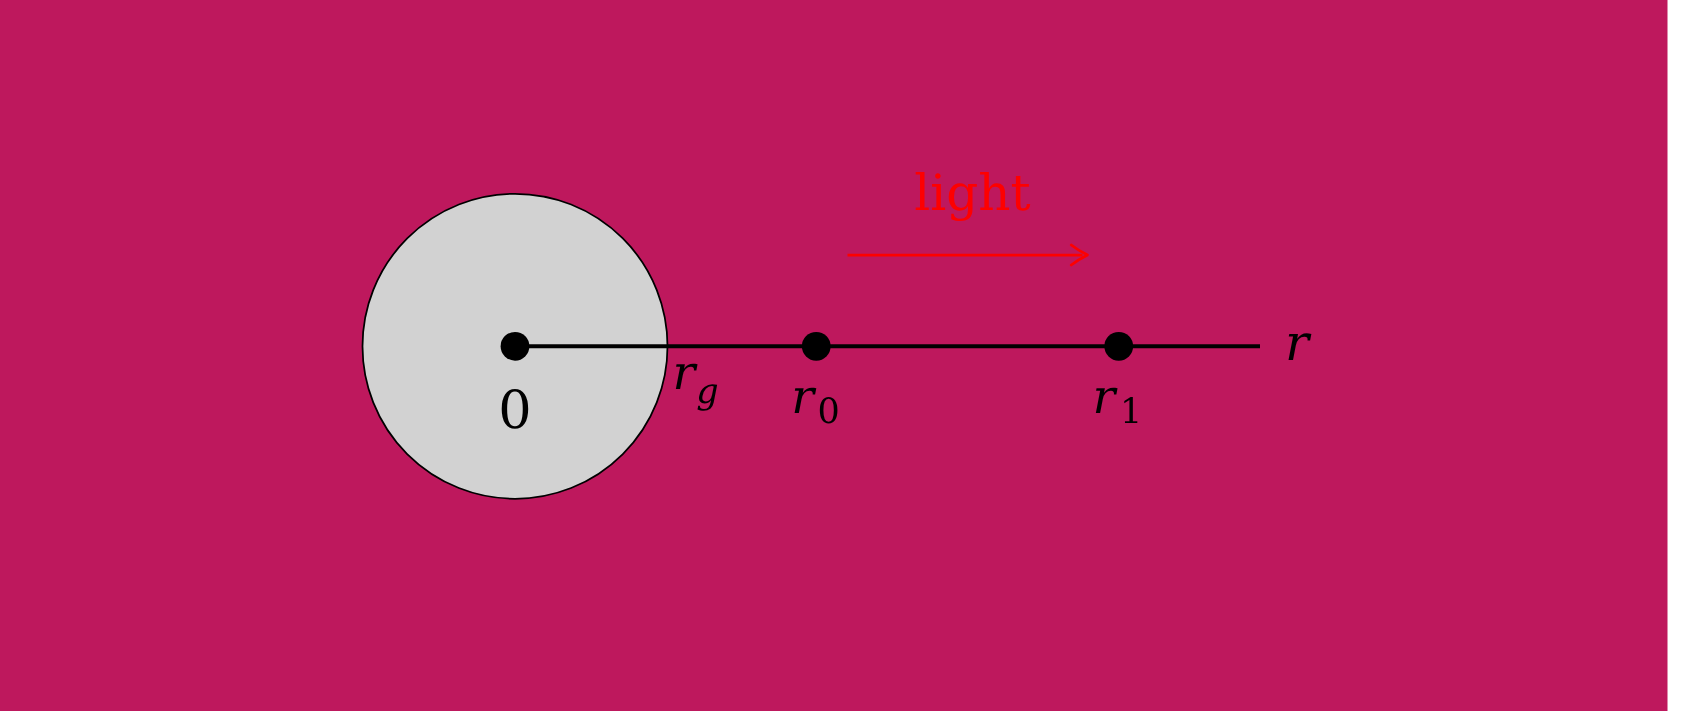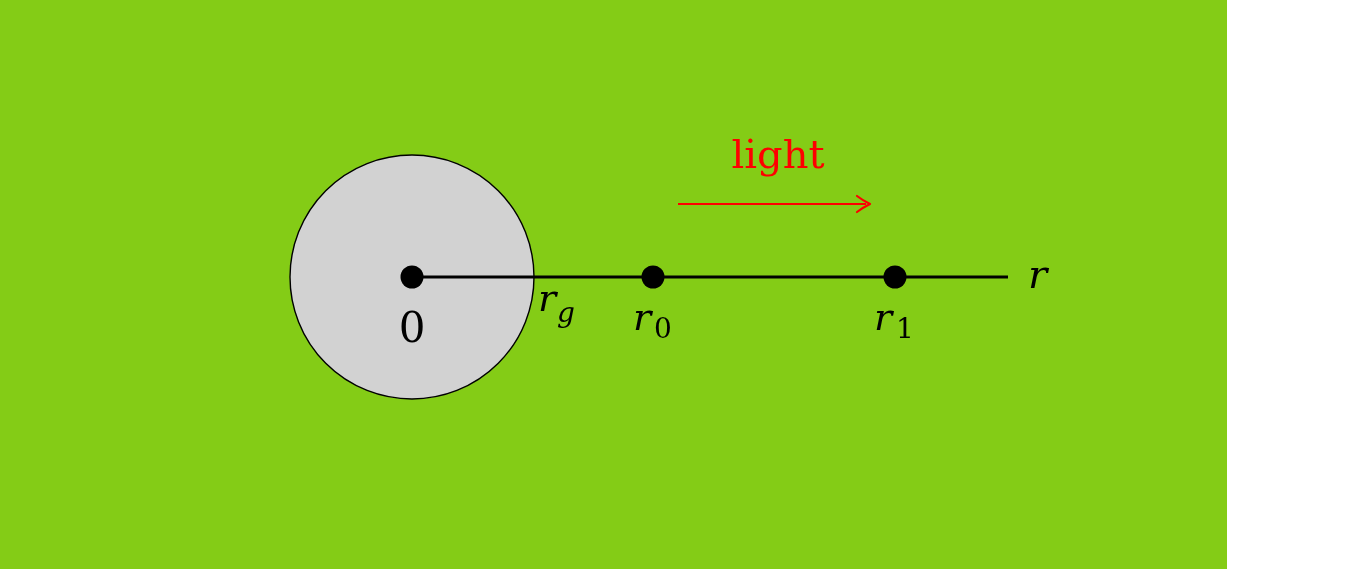--- a/index.html
+++ b/index.html
@@ -2,23 +2,23 @@
 <html><head>
 <meta charset="utf-8">
 <style>
   html, body {
     margin: 0;
     padding: 0;
     background: #ffffff;
   }
   .canvas {
     position: relative;
-    width: 1227px;
+    width: 1334px;
     height: 569px;
-    background: #84cc16;
+    background: #be185d;
     overflow: hidden;
   }
   svg {
     display: block;
   }
   svg text {
     font-family: "DejaVu Serif", "Liberation Serif", serif;
   }
   .math-italic {
     font-style: italic;

